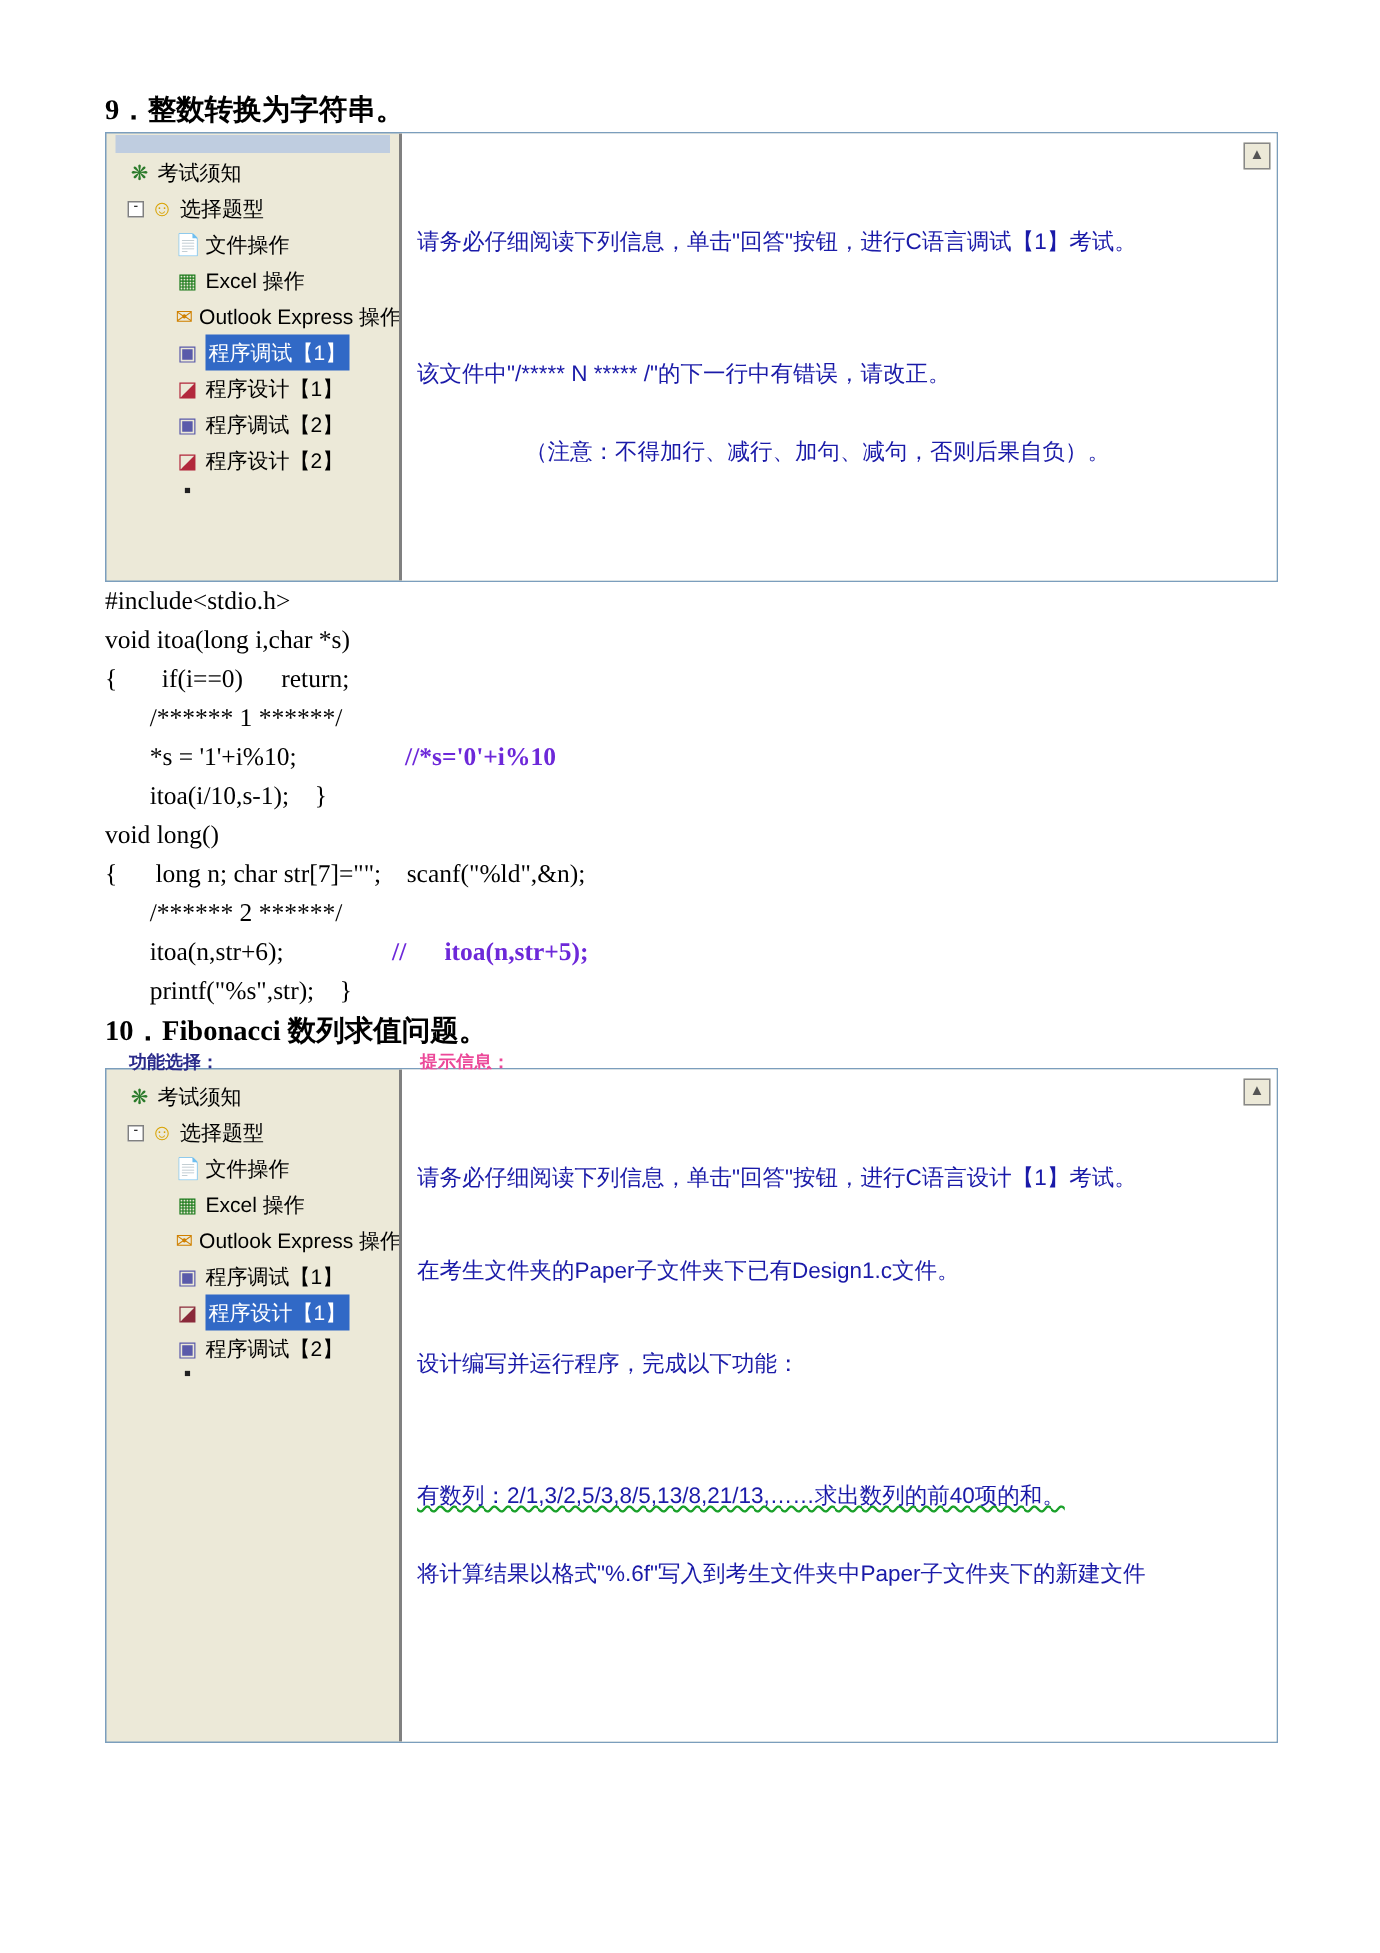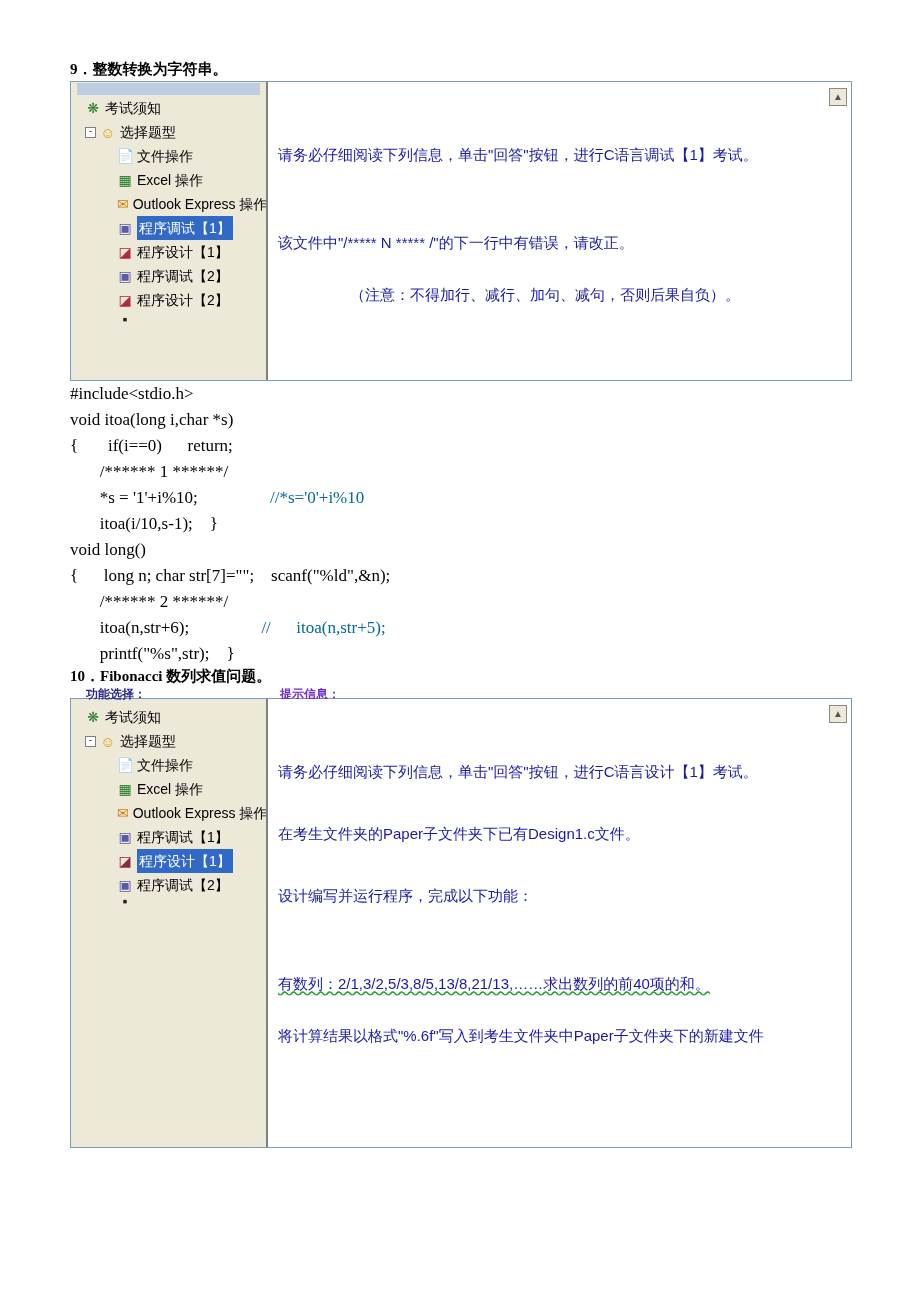--- a/index.html
+++ b/index.html
@@ -11,21 +11,21 @@
     color: #000;
   }
   .page {
     width: 780px;
     margin: 60px auto 0 auto;
     padding: 0 70px 40px 70px;
     box-sizing: content-box;
   }
   .heading {
     font-weight: bold;
-    font-size: 15px;
+    font-size: 19px;
     margin: 0 0 2px 0;
   }
   .panel {
     border: 1px solid #7b9ebd;
     background: #ece9d8;
     width: 100%;
     margin: 0 0 0 0;
   }
   .panel-inner {
     display: flex;
@@ -128,21 +128,21 @@
   .under-wave { text-decoration: underline wavy #1aa02a; color: #1a1aa8; }
 
   
   .code {
     font-family: "Times New Roman", serif;
     font-size: 17px;
     line-height: 26px;
     margin: 0;
     white-space: pre;
   }
-  .code .comment-blue { color: #0369a1; font-weight: normal; }
+  .code .comment-blue { color: #6d28d9; font-weight: bold; }
 </style>
 </head>
 <body>
 
 <div class="page">
 
   <div class="heading">9．整数转换为字符串。</div>
 
   <div class="panel">
     <div class="panel-inner">
@@ -212,21 +212,21 @@
 <span>void long()</span>
 <span>{      long n; char str[7]="";    scanf("%ld",&amp;n);</span>
 <span>       /****** 2 ******/</span>
 <span>       itoa(n,str+6);</span>                 <span class="comment-blue">//      itoa(n,str+5);</span>
 <span>       printf("%s",str);    }</span></div>
 
   <div class="heading">10．Fibonacci 数列求值问题。</div>
 
   <div style="position:relative">
     <div style="position:absolute;top:-2px;left:16px;font-size:12px;color:#2a2a8a;font-weight:bold">功能选择：</div>
-    <div style="position:absolute;top:-2px;left:210px;font-size:12px;color:#6d28d9;font-weight:bold">提示信息：</div>
+    <div style="position:absolute;top:-2px;left:210px;font-size:12px;color:#ec4899;font-weight:bold">提示信息：</div>
   </div>
 
   <div class="panel" style="margin-top:12px">
     <div class="panel-inner">
       <div class="tree-col">
         <div class="tree-item lvl1">
           <span class="tree-icon ic-bug">❋</span>
           <span>考试须知</span>
         </div>
         <div class="tree-item lvl1">

